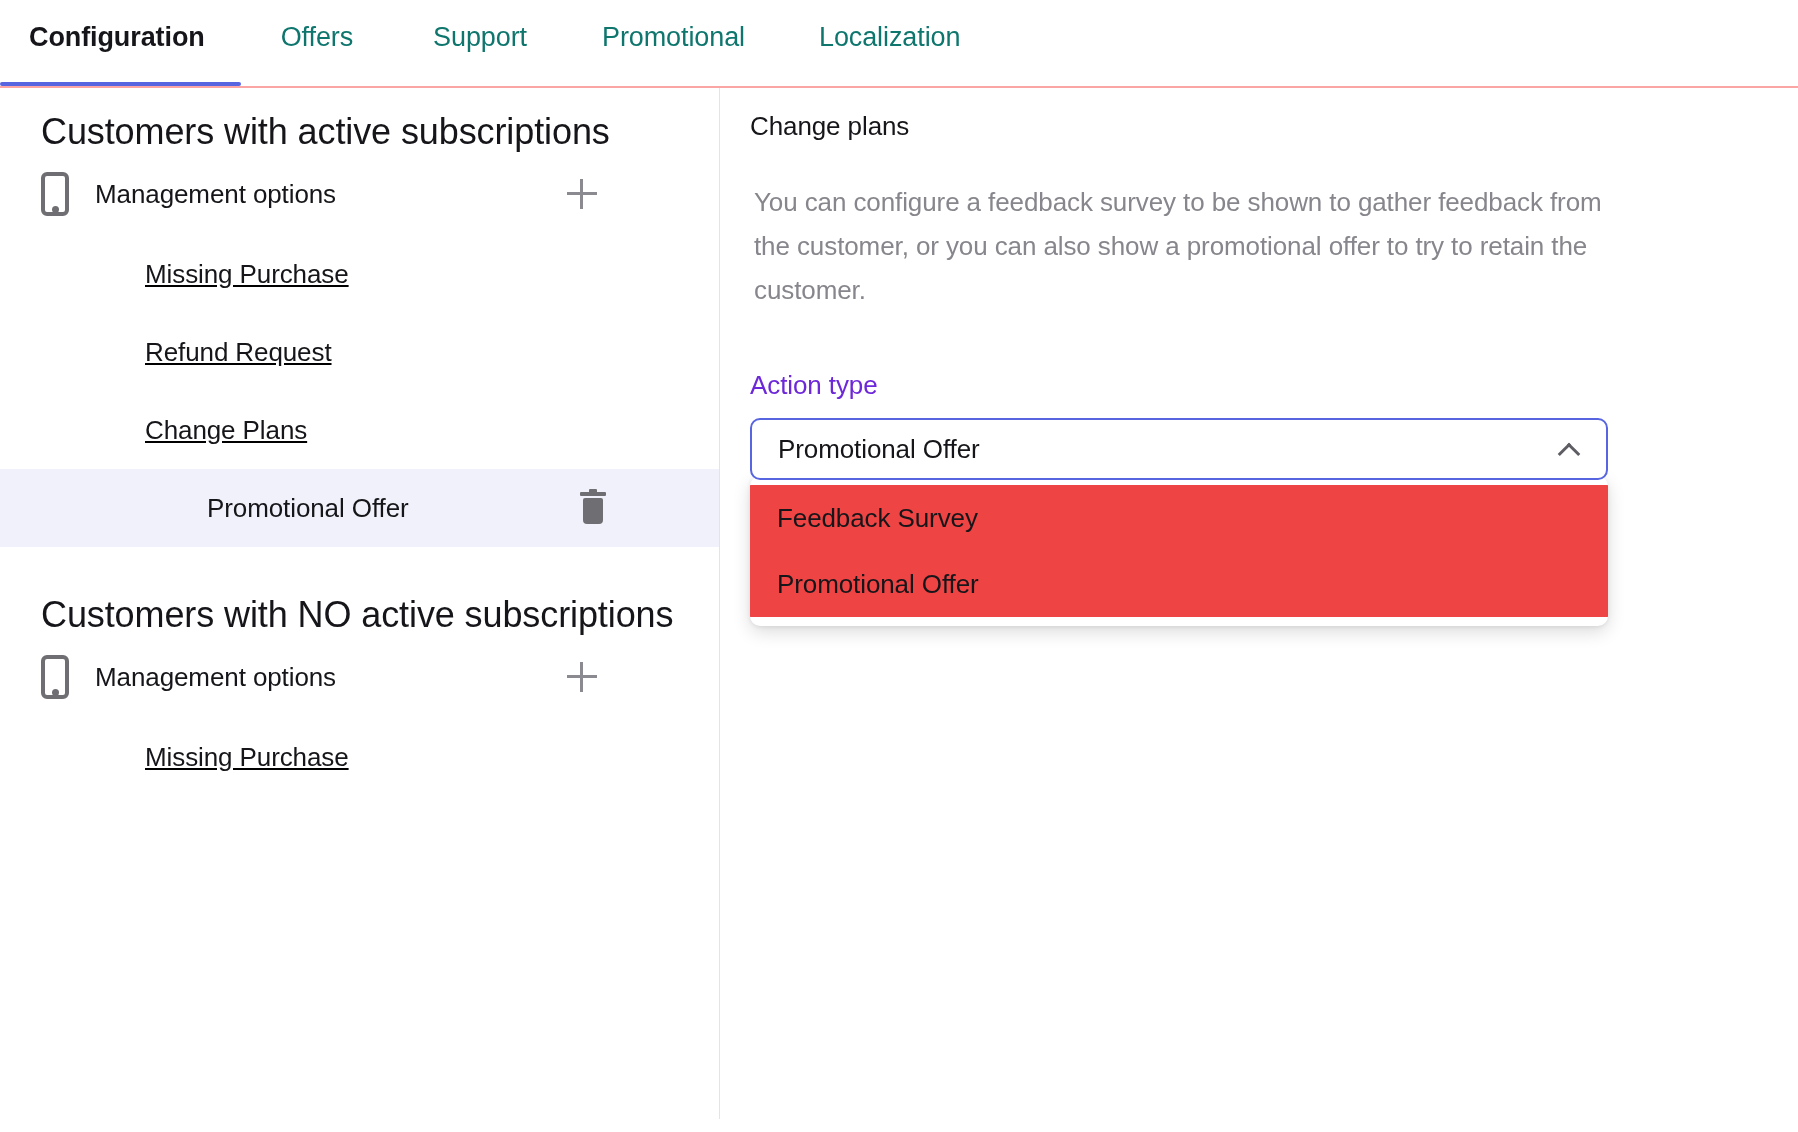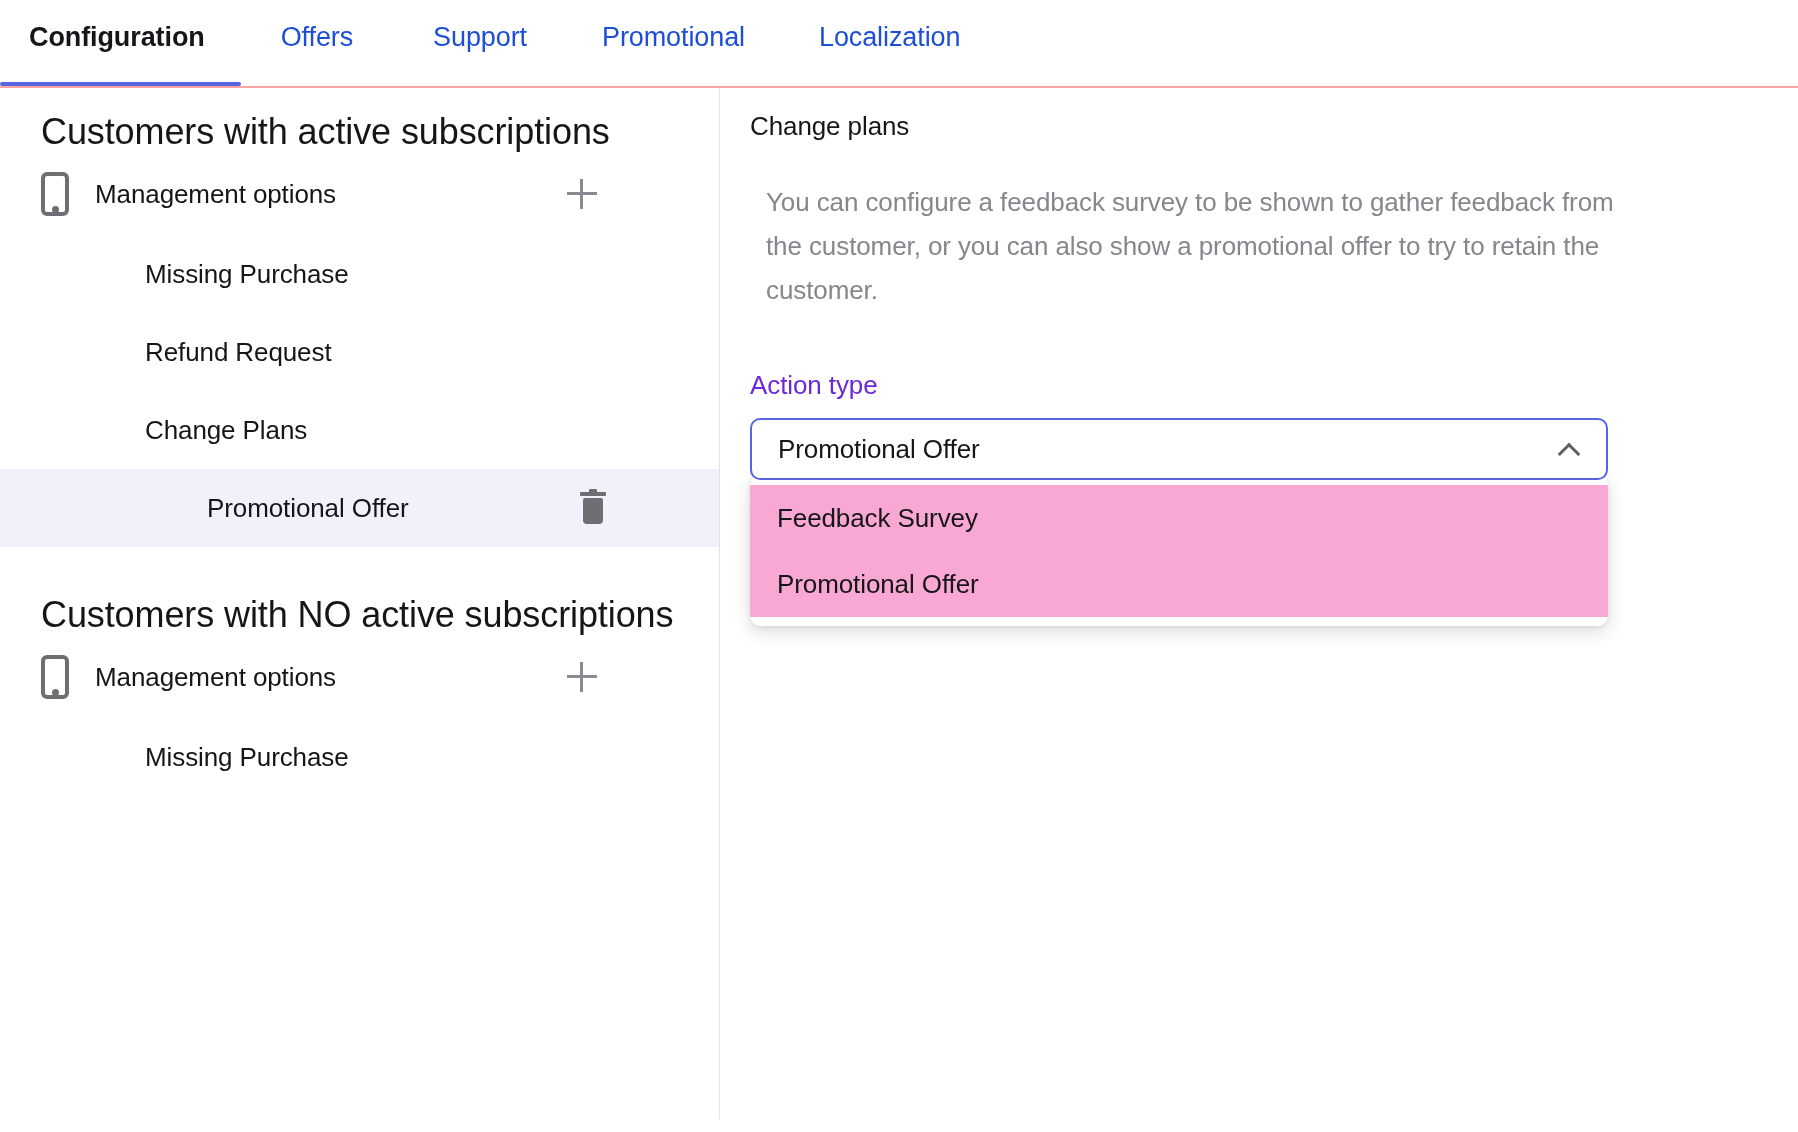--- a/index.html
+++ b/index.html
@@ -18,21 +18,21 @@
   .tabbar {
     position: relative;
     height: 88px;
     display: flex;
     align-items: flex-start;
     padding-top: 22px;
     border-bottom: 2px solid #fca5a5;
   }
   .tab {
     font-size: 27px;
-    color: #1d4ed8;
+    color: #0f766e;
     letter-spacing: -0.1px;
     padding: 0 0 30px 0;
     cursor: pointer;
     white-space: nowrap;
     position: relative;
   }
   .tab.active {
     color: #16161a;
     font-weight: 700;
   }
@@ -96,21 +96,21 @@
   .nav-row.selected {
     background: #f1f1fb;
     padding-right: 0;
   }
   .nav-label {
     font-size: 26px;
     color: #16161a;
     letter-spacing: -0.1px;
     white-space: nowrap;
   }
-  .nav-row.indent-1 { padding-left: 145px; }
+  .nav-row.indent-1 { padding-left: 145px; text-decoration: underline; }
   .nav-row.indent-2 { padding-left: 207px; }
 
   .phone-icon {
     width: 28px;
     height: 44px;
     flex: 0 0 28px;
     margin-right: 26px;
     position: relative;
   }
   .phone-icon .body {
@@ -190,21 +190,21 @@
     font-size: 26px;
     color: #16161a;
     margin: 0 0 38px 0;
     font-weight: 400;
     letter-spacing: -0.1px;
   }
   .panel-desc {
     font-size: 26px;
     line-height: 44px;
     color: #86868c;
-    margin: 16px;
+    margin: 4px;
     max-width: 855px;
     letter-spacing: -0.1px;
   }
   .field-label {
     font-size: 26px;
     color: #6d28d9;
     margin: 58px 0 17px 0;
     letter-spacing: -0.1px;
   }
 
@@ -249,21 +249,21 @@
     top: 58px;
     left: 0;
     width: 858px;
     background: #ffffff;
     border-radius: 10px;
     box-shadow: 0 6px 18px rgba(0,0,0,0.14), 0 1px 4px rgba(0,0,0,0.08);
     padding: 9px 0 9px 0;
     z-index: 2;
     overflow: hidden;
   }
-  .dropdown-inner { background: #f9a8d4; }
+  .dropdown-inner { background: #ef4444; }
   .option {
     height: 66px;
     display: flex;
     align-items: center;
     padding-left: 27px;
     font-size: 26px;
     color: #16161a;
     cursor: pointer;
     letter-spacing: -0.1px;
   }

